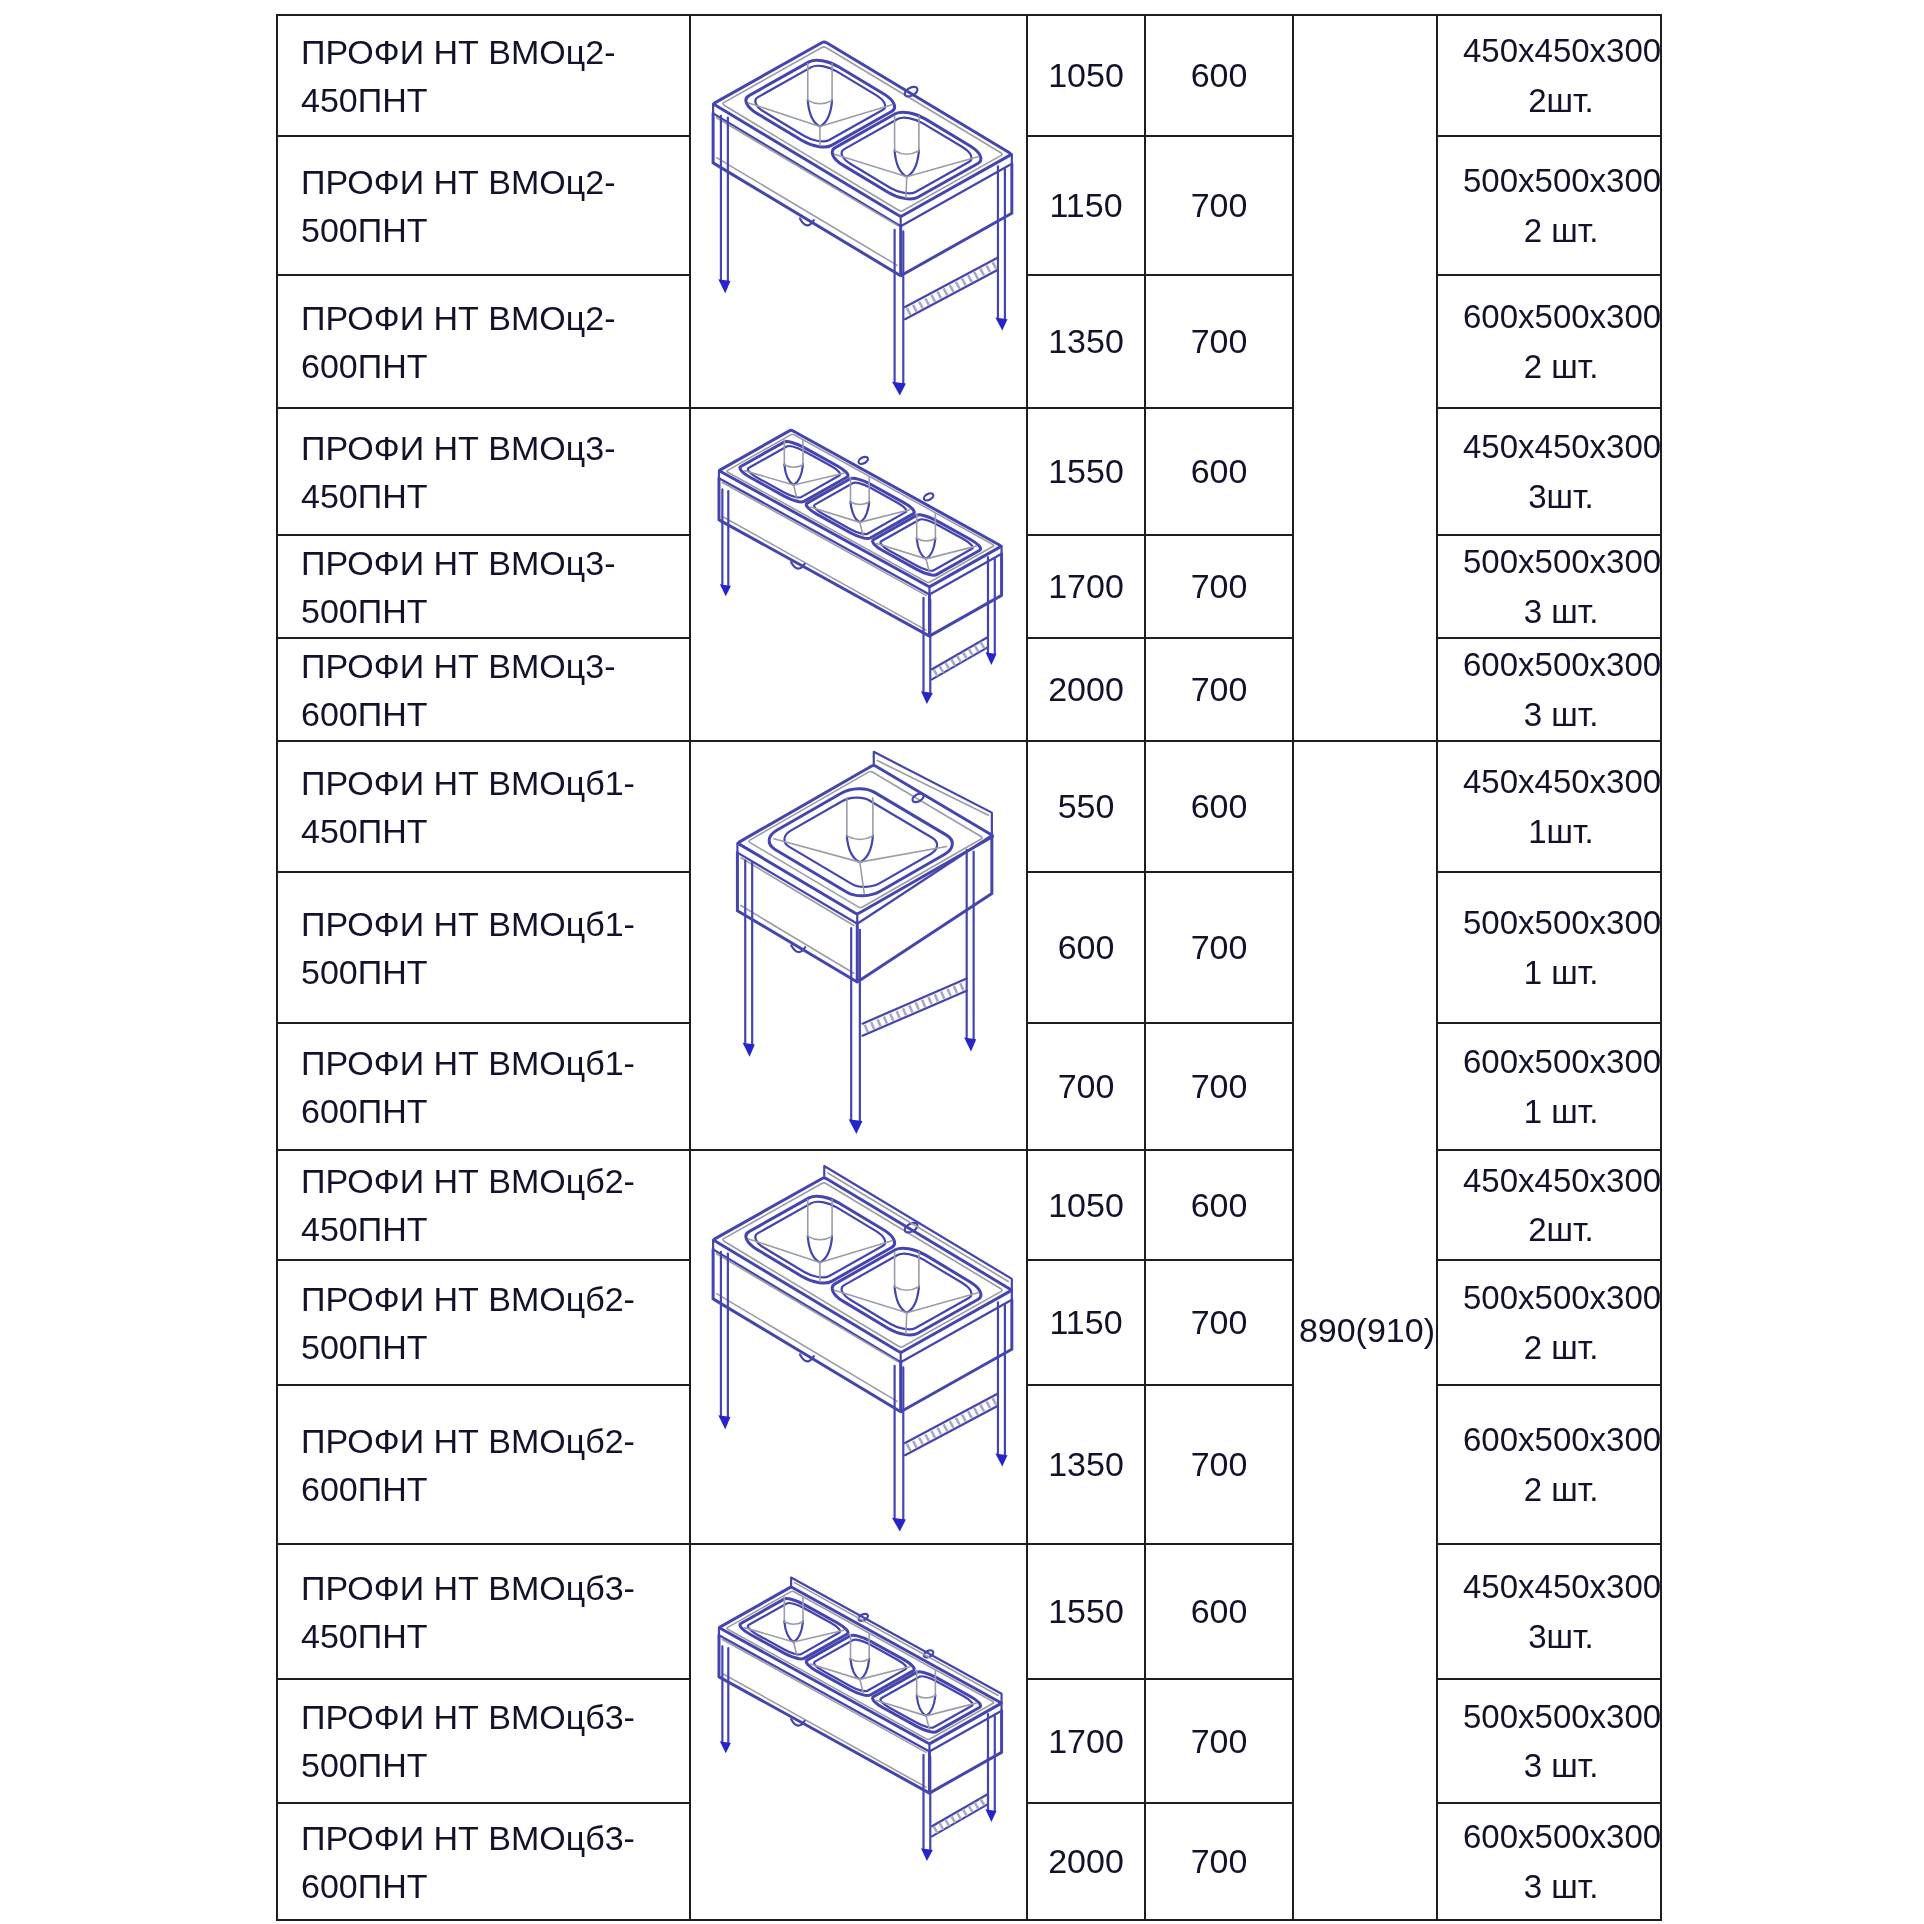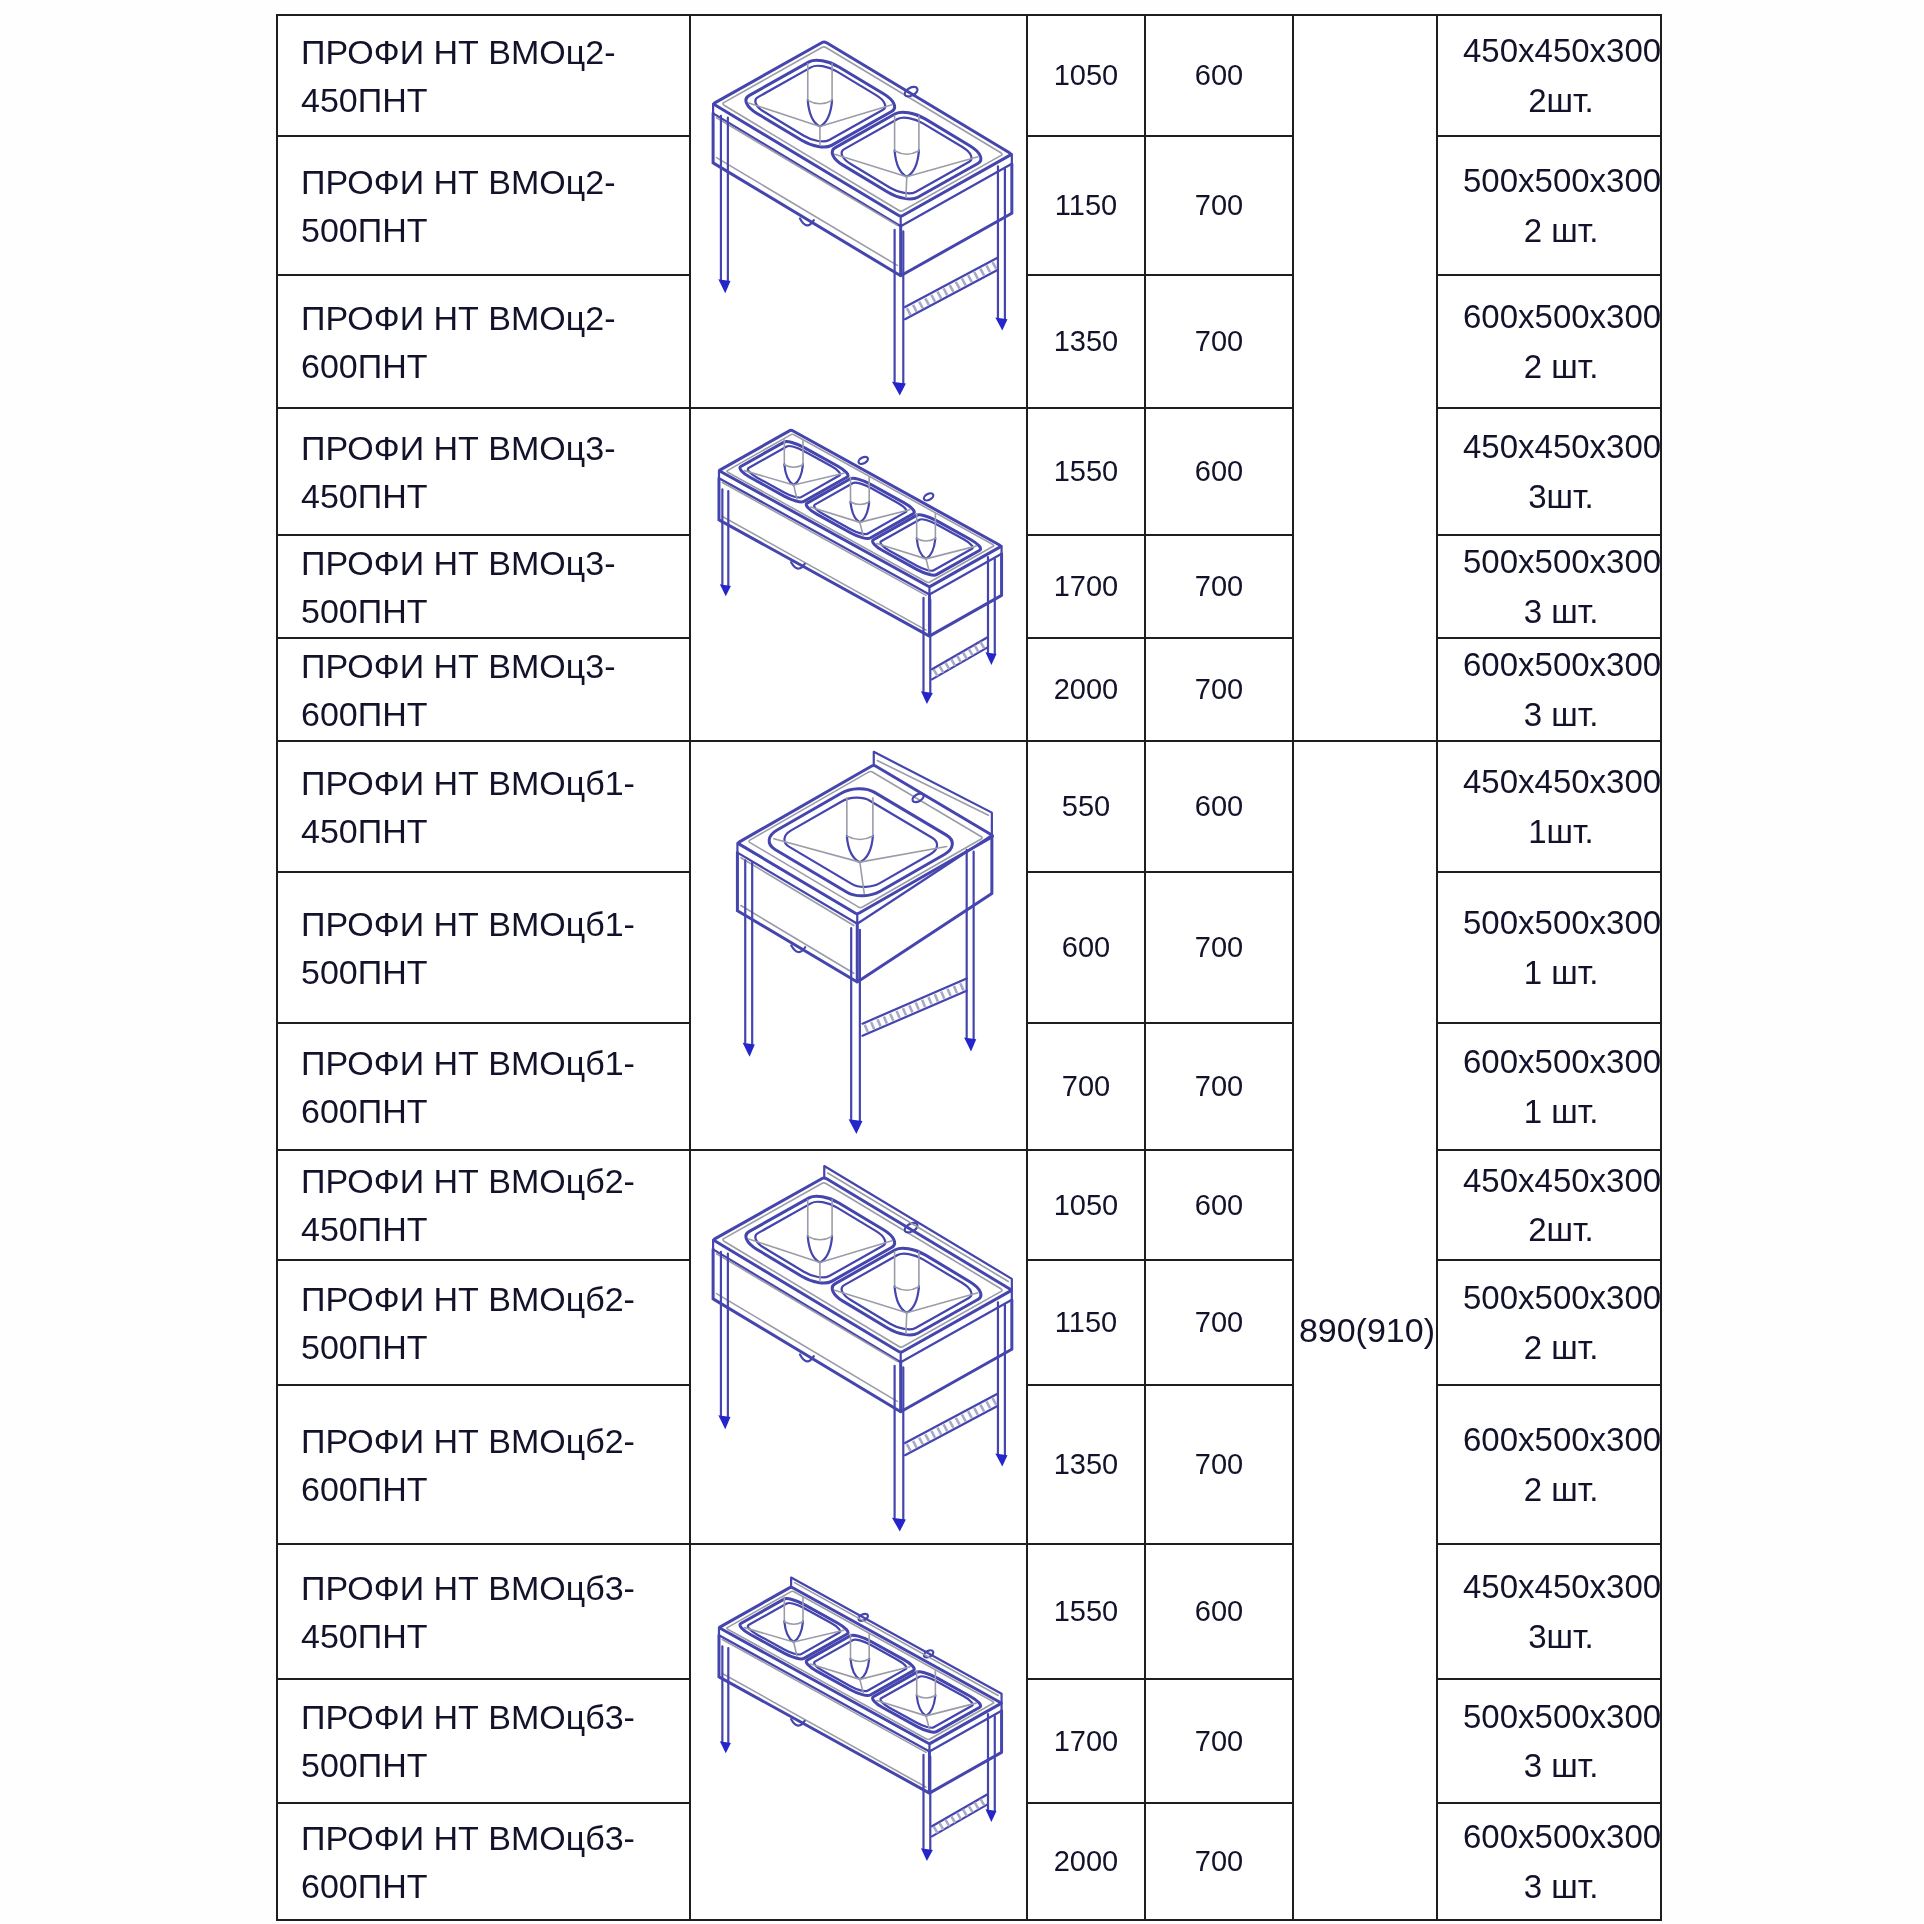--- a/index.html
+++ b/index.html
@@ -7,21 +7,21 @@
           font-family:Liberation Sans, sans-serif;color:#12122a;}
   table.spec{position:absolute;left:276px;top:14.3px;border-collapse:collapse;table-layout:fixed;
              width:1383px;background:#ffffff;}
   td{border:2.7px solid #1e1e1e;overflow:hidden;vertical-align:middle;background:#ffffff;}
   col.c1{width:413px}col.c2{width:337px}col.c3{width:118px}col.c4{width:148px}col.c5{width:144px}col.c6{width:224px}
   tr.r0{height:121px}tr.r1{height:139px}tr.r2{height:133px}tr.r3{height:127px}tr.r4{height:91px}
   tr.r5{height:103px}tr.r6{height:131px}tr.r7{height:151px}tr.r8{height:127px}tr.r9{height:110px}
   tr.r10{height:125px}tr.r11{height:159px}tr.r12{height:135px}tr.r13{height:124px}tr.r14{height:117px}
   .c-name{padding-left:23px;font-size:34px;}
   .nline{line-height:1.42;white-space:nowrap;}
-  .c-num{text-align:center;font-size:29px;}
+  .c-num{text-align:center;font-size:34px;}
   .c-h{text-align:right;font-size:34px;margin-left:22px;}
   .c-dims{text-align:center;font-size:33px;}
   .dline{line-height:1.5;white-space:nowrap;padding-left:24px;}
   .c-img{text-align:center;padding:1.8px;}
   .sink{display:block;margin:0 auto;}
   
   .b3{stroke:#4545ae;stroke-width:3;fill:none;vector-effect:non-scaling-stroke;stroke-linejoin:round;stroke-linecap:round;}
   .b2{stroke:#4545ae;stroke-width:2.2;fill:none;vector-effect:non-scaling-stroke;stroke-linejoin:round;stroke-linecap:round;}
   .g1{stroke:#9c9ca8;stroke-width:1.6;fill:none;vector-effect:non-scaling-stroke;stroke-linecap:round;}
   .ft{fill:#2525cc;stroke:none;}

